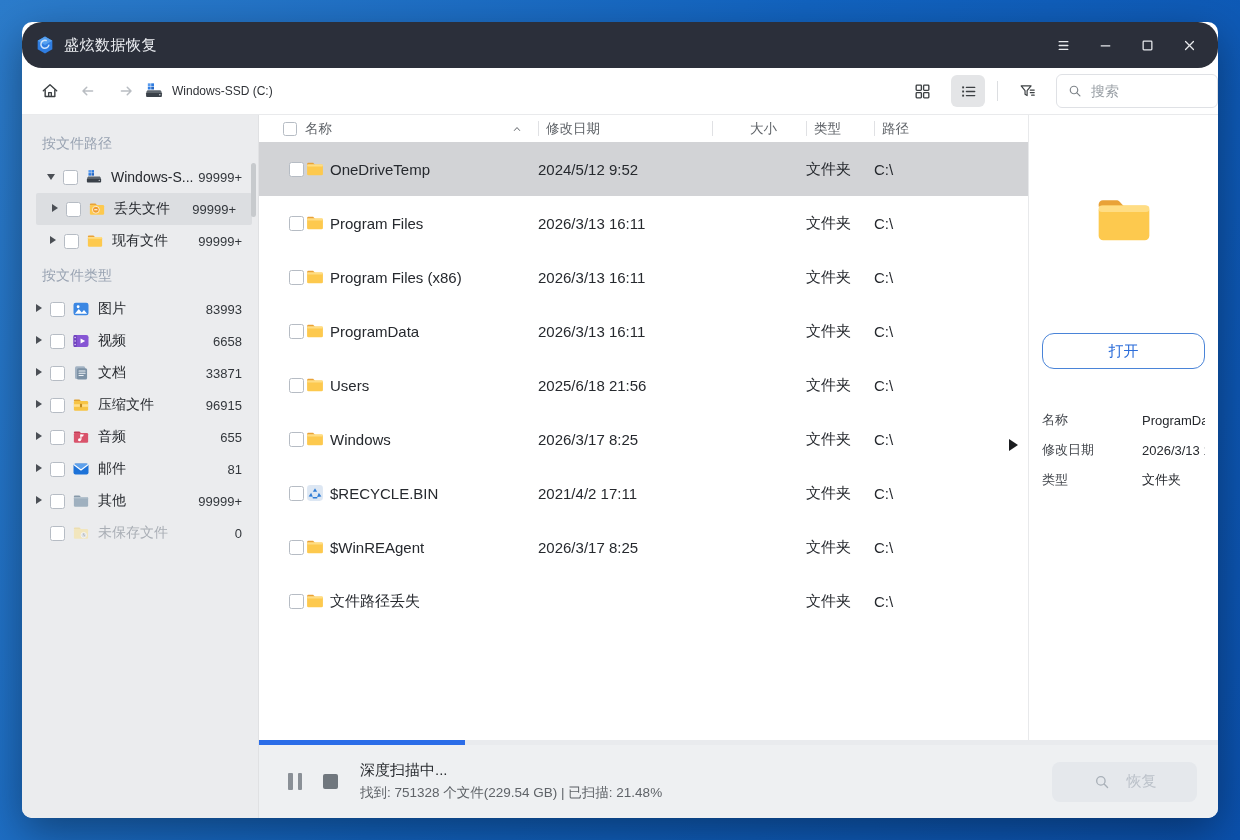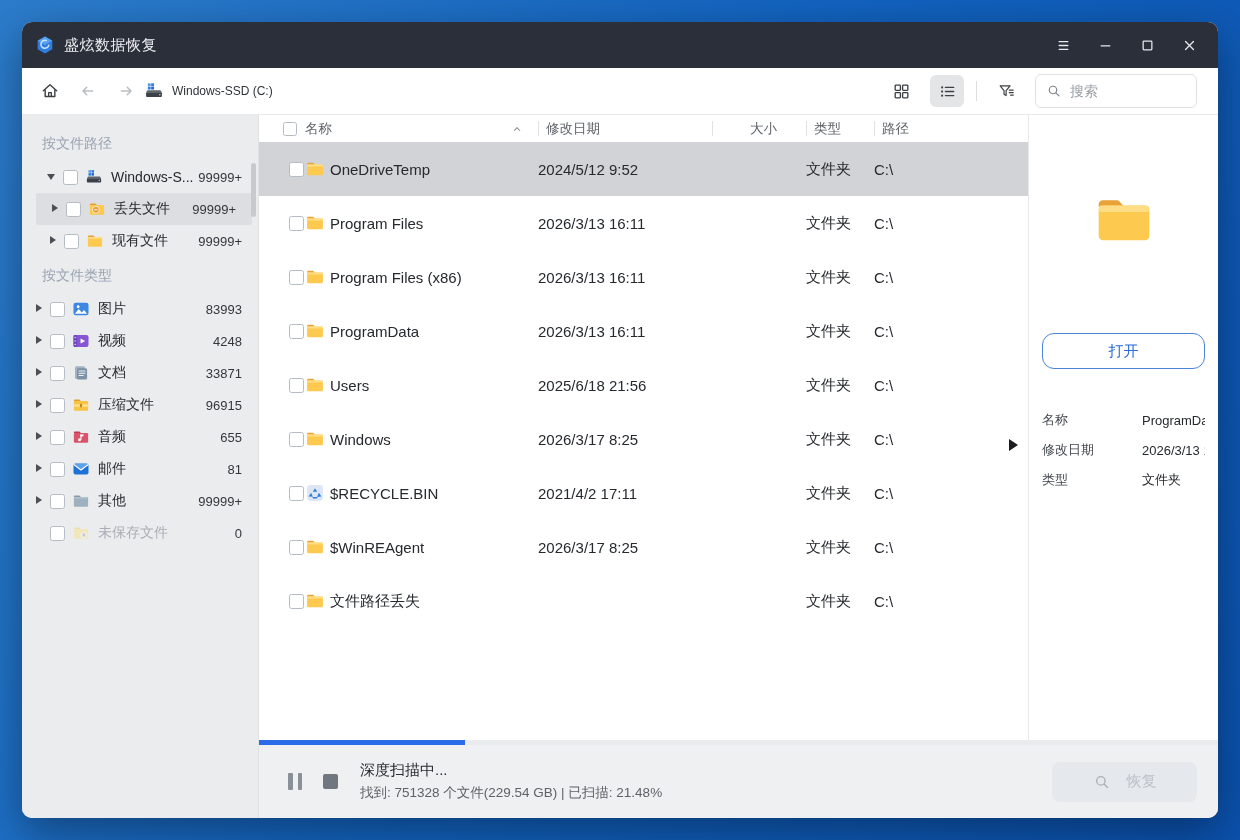--- a/index.html
+++ b/index.html
@@ -10,36 +10,36 @@
     position:relative; color:#202124;
   }
   .window {
     position:absolute; left:22px; top:22px; width:1196px; height:796px;
     border-radius:10px; overflow:hidden; background:#fff;
     box-shadow:0 14px 44px rgba(0,0,0,.38);
     display:flex; flex-direction:column;
   }
 
   
-  .titlebar { height:46px; background:#2b2f3a; display:flex; align-items:center; flex:0 0 auto; }
+  .titlebar { height:46px; background:#2b2f3a; display:flex; align-items:center; flex:0 0 auto;border-radius:20px; }
   .app-logo { width:20px; height:20px; margin-left:13px; }
   .app-title { color:#edeff3; font-size:15px; margin-left:9px; letter-spacing:.5px; }
   .tb-spacer { flex:1; }
   .tb-btn { width:42px; height:46px; display:flex; align-items:center; justify-content:center; }
   .tb-btn svg { width:19px; height:19px; }
   .tb-btn:last-child { margin-right:8px; }
 
   
   .toolbar { height:47px; background:#fff; border-bottom:1px solid #e9eaec; display:flex; align-items:center; flex:0 0 auto; }
   .nav-group { display:flex; align-items:center; gap:18px; margin-left:18px; }
   .nav-ic { width:20px; height:20px; display:block; }
   .crumb { display:flex; align-items:center; gap:8px; margin-left:8px; }
   .crumb-ic { width:20px; height:20px; }
   .crumb-text { font-size:12px; color:#2f3237; }
-  .tool-right { margin-left:auto; display:flex; align-items:center; gap:12px; margin-right:21px; }
+  .tool-right { margin-left:auto; display:flex; align-items:center; gap:12px; }
   .view-btn { width:34px; height:32px; border-radius:6px; display:flex; align-items:center; justify-content:center; background:transparent; }
   .view-btn.active { background:#e4e5e7; }
   .view-btn svg { width:19px; height:19px; }
   .v-divider { width:1px; height:20px; background:#dcdee1; }
   .searchbox { width:162px; height:34px; border:1px solid #dfe1e5; border-radius:6px; display:flex; align-items:center; padding:0 10px; gap:8px; background:#fff; }
   .searchbox svg { width:16px; height:16px; flex:0 0 auto; }
   .searchbox input { border:none; outline:none; width:100%; font-size:14px; color:#3c4043; font-family:inherit; background:transparent; }
   .searchbox input::placeholder { color:#9aa0a6; }
 
   
@@ -346,21 +346,21 @@
         <span class="lbl">图片</span>
         <span class="cnt">83993</span>
       </div>
       <div class="side-item pl-type">
         <span class="tri right"></span>
         <span class="cb"></span>
         <svg class="ic18">
             <use href="#i-video"></use>
           </svg>
         <span class="lbl">视频</span>
-        <span class="cnt">4248</span>
+        <span class="cnt">6658</span>
       </div>
       <div class="side-item pl-type">
         <span class="tri right"></span>
         <span class="cb"></span>
         <svg class="ic18">
             <use href="#i-doc"></use>
           </svg>
         <span class="lbl">文档</span>
         <span class="cnt">33871</span>
       </div>

